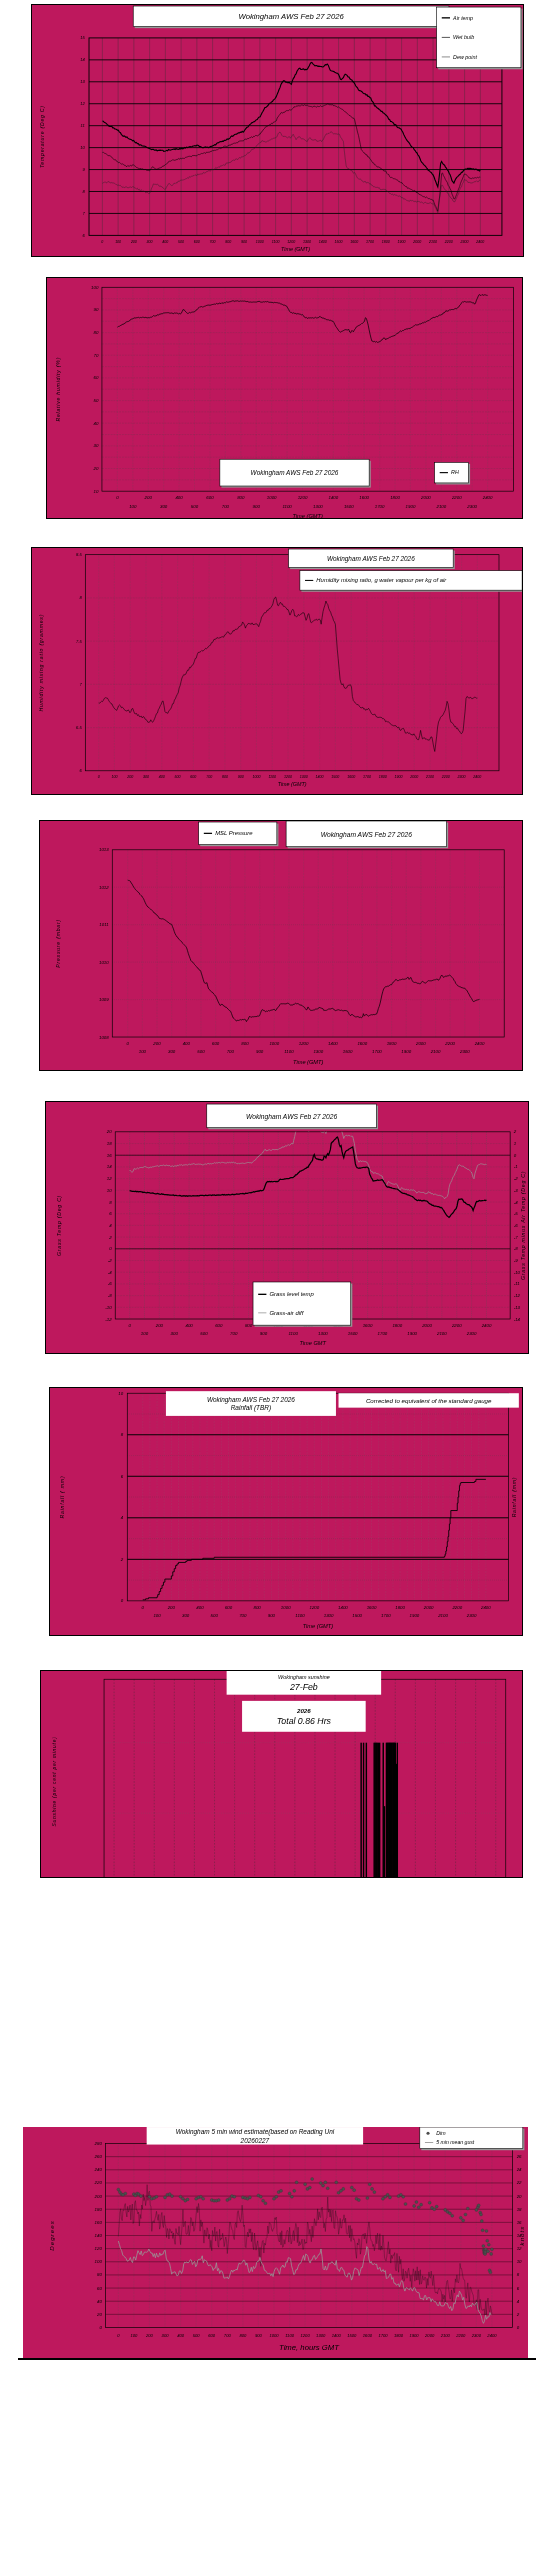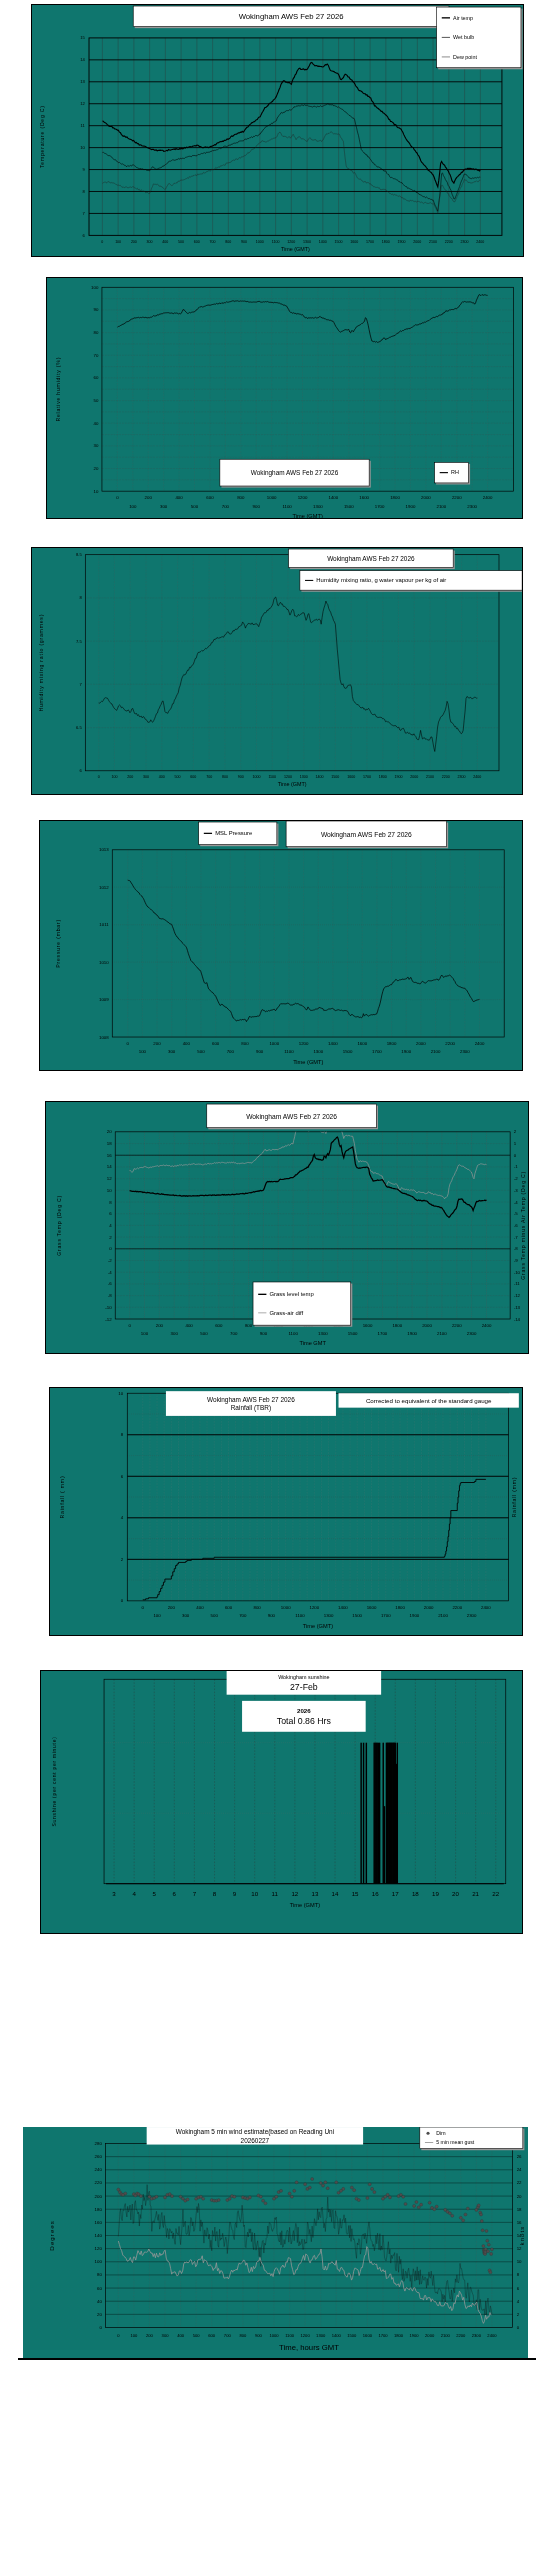--- a/index.html
+++ b/index.html
@@ -1,18 +1,18 @@
 <!DOCTYPE html>
 <html style="font-size:8.2px"><head>
 <meta charset="utf-8">
 <style>
   html,body{margin:0;padding:0;background:#fff;}
   body{width:541px;height:2620px;font-family:"Liberation Sans",sans-serif;}
   #page{position:relative;width:541px;height:2620px;background:#fff;overflow:hidden;}
-  .panel{position:absolute;background:#0f766e;border:0.8px solid #000;box-sizing:border-box;overflow:hidden;}
+  .panel{position:absolute;background:#be185d;border:0.8px solid #000;box-sizing:border-box;overflow:hidden;font-style:italic;}
   .panel.noborder{border:none;}
   svg{font-family:"Liberation Sans",sans-serif;display:block;}
   svg text{fill:#000;}
   .hrline{position:absolute;background:#000;}
 </style>
 </head>
 <body>
 
 <div id="page">
   <div id="charts">
@@ -593,21 +593,21 @@
           <text x="520" y="465" font-size="11" text-anchor="middle">Time (GMT)</text>
           <text x="28" y="211.5" font-size="10" text-anchor="middle" transform="rotate(-90 28 211.5)" letter-spacing="1.5">Rainfall ( mm)</text>
           <text x="905" y="211.5" font-size="10" text-anchor="middle" transform="rotate(-90 905 211.5)" letter-spacing="1.5">Rainfall (mm)</text>
           <rect x="225" y="6" width="330" height="48" fill="#fff" stroke="none" stroke-width="1.2"></rect>
           <text x="390" y="26.875" font-size="12.5" text-anchor="middle">Wokingham AWS Feb 27 2026</text>
           <text x="390" y="43.125" font-size="12.5" text-anchor="middle">Rainfall (TBR)</text>
           <rect x="560" y="10" width="350" height="28" fill="#fff" stroke="none" stroke-width="1.2"></rect>
           <text x="735" y="28.8" font-size="12" text-anchor="middle">Corrected to equivalent of the standard gauge</text>
         </svg>
       </div>
-      <div class="panel" style="left: 40px; top: 1670px; width: 483px; height: 264px;">
+      <div class="panel" style="left: 40px; top: 1670px; width: 483px; height: 208px;">
         <svg width="483" height="240" viewBox="0 0 937 466">
           <clipPath id="cp_sunshine">
             <rect x="122" y="16" width="780" height="397"></rect>
           </clipPath>
           <line x1="141.5" y1="16" x2="141.5" y2="413" stroke="#333" stroke-width="0.7" stroke-dasharray="3,3"></line>
           <line x1="180.5" y1="16" x2="180.5" y2="413" stroke="#333" stroke-width="0.7" stroke-dasharray="3,3"></line>
           <line x1="219.5" y1="16" x2="219.5" y2="413" stroke="#333" stroke-width="0.7" stroke-dasharray="3,3"></line>
           <line x1="258.5" y1="16" x2="258.5" y2="413" stroke="#333" stroke-width="0.7" stroke-dasharray="3,3"></line>
           <line x1="297.5" y1="16" x2="297.5" y2="413" stroke="#333" stroke-width="0.7" stroke-dasharray="3,3"></line>
           <line x1="336.5" y1="16" x2="336.5" y2="413" stroke="#333" stroke-width="0.7" stroke-dasharray="3,3"></line>

